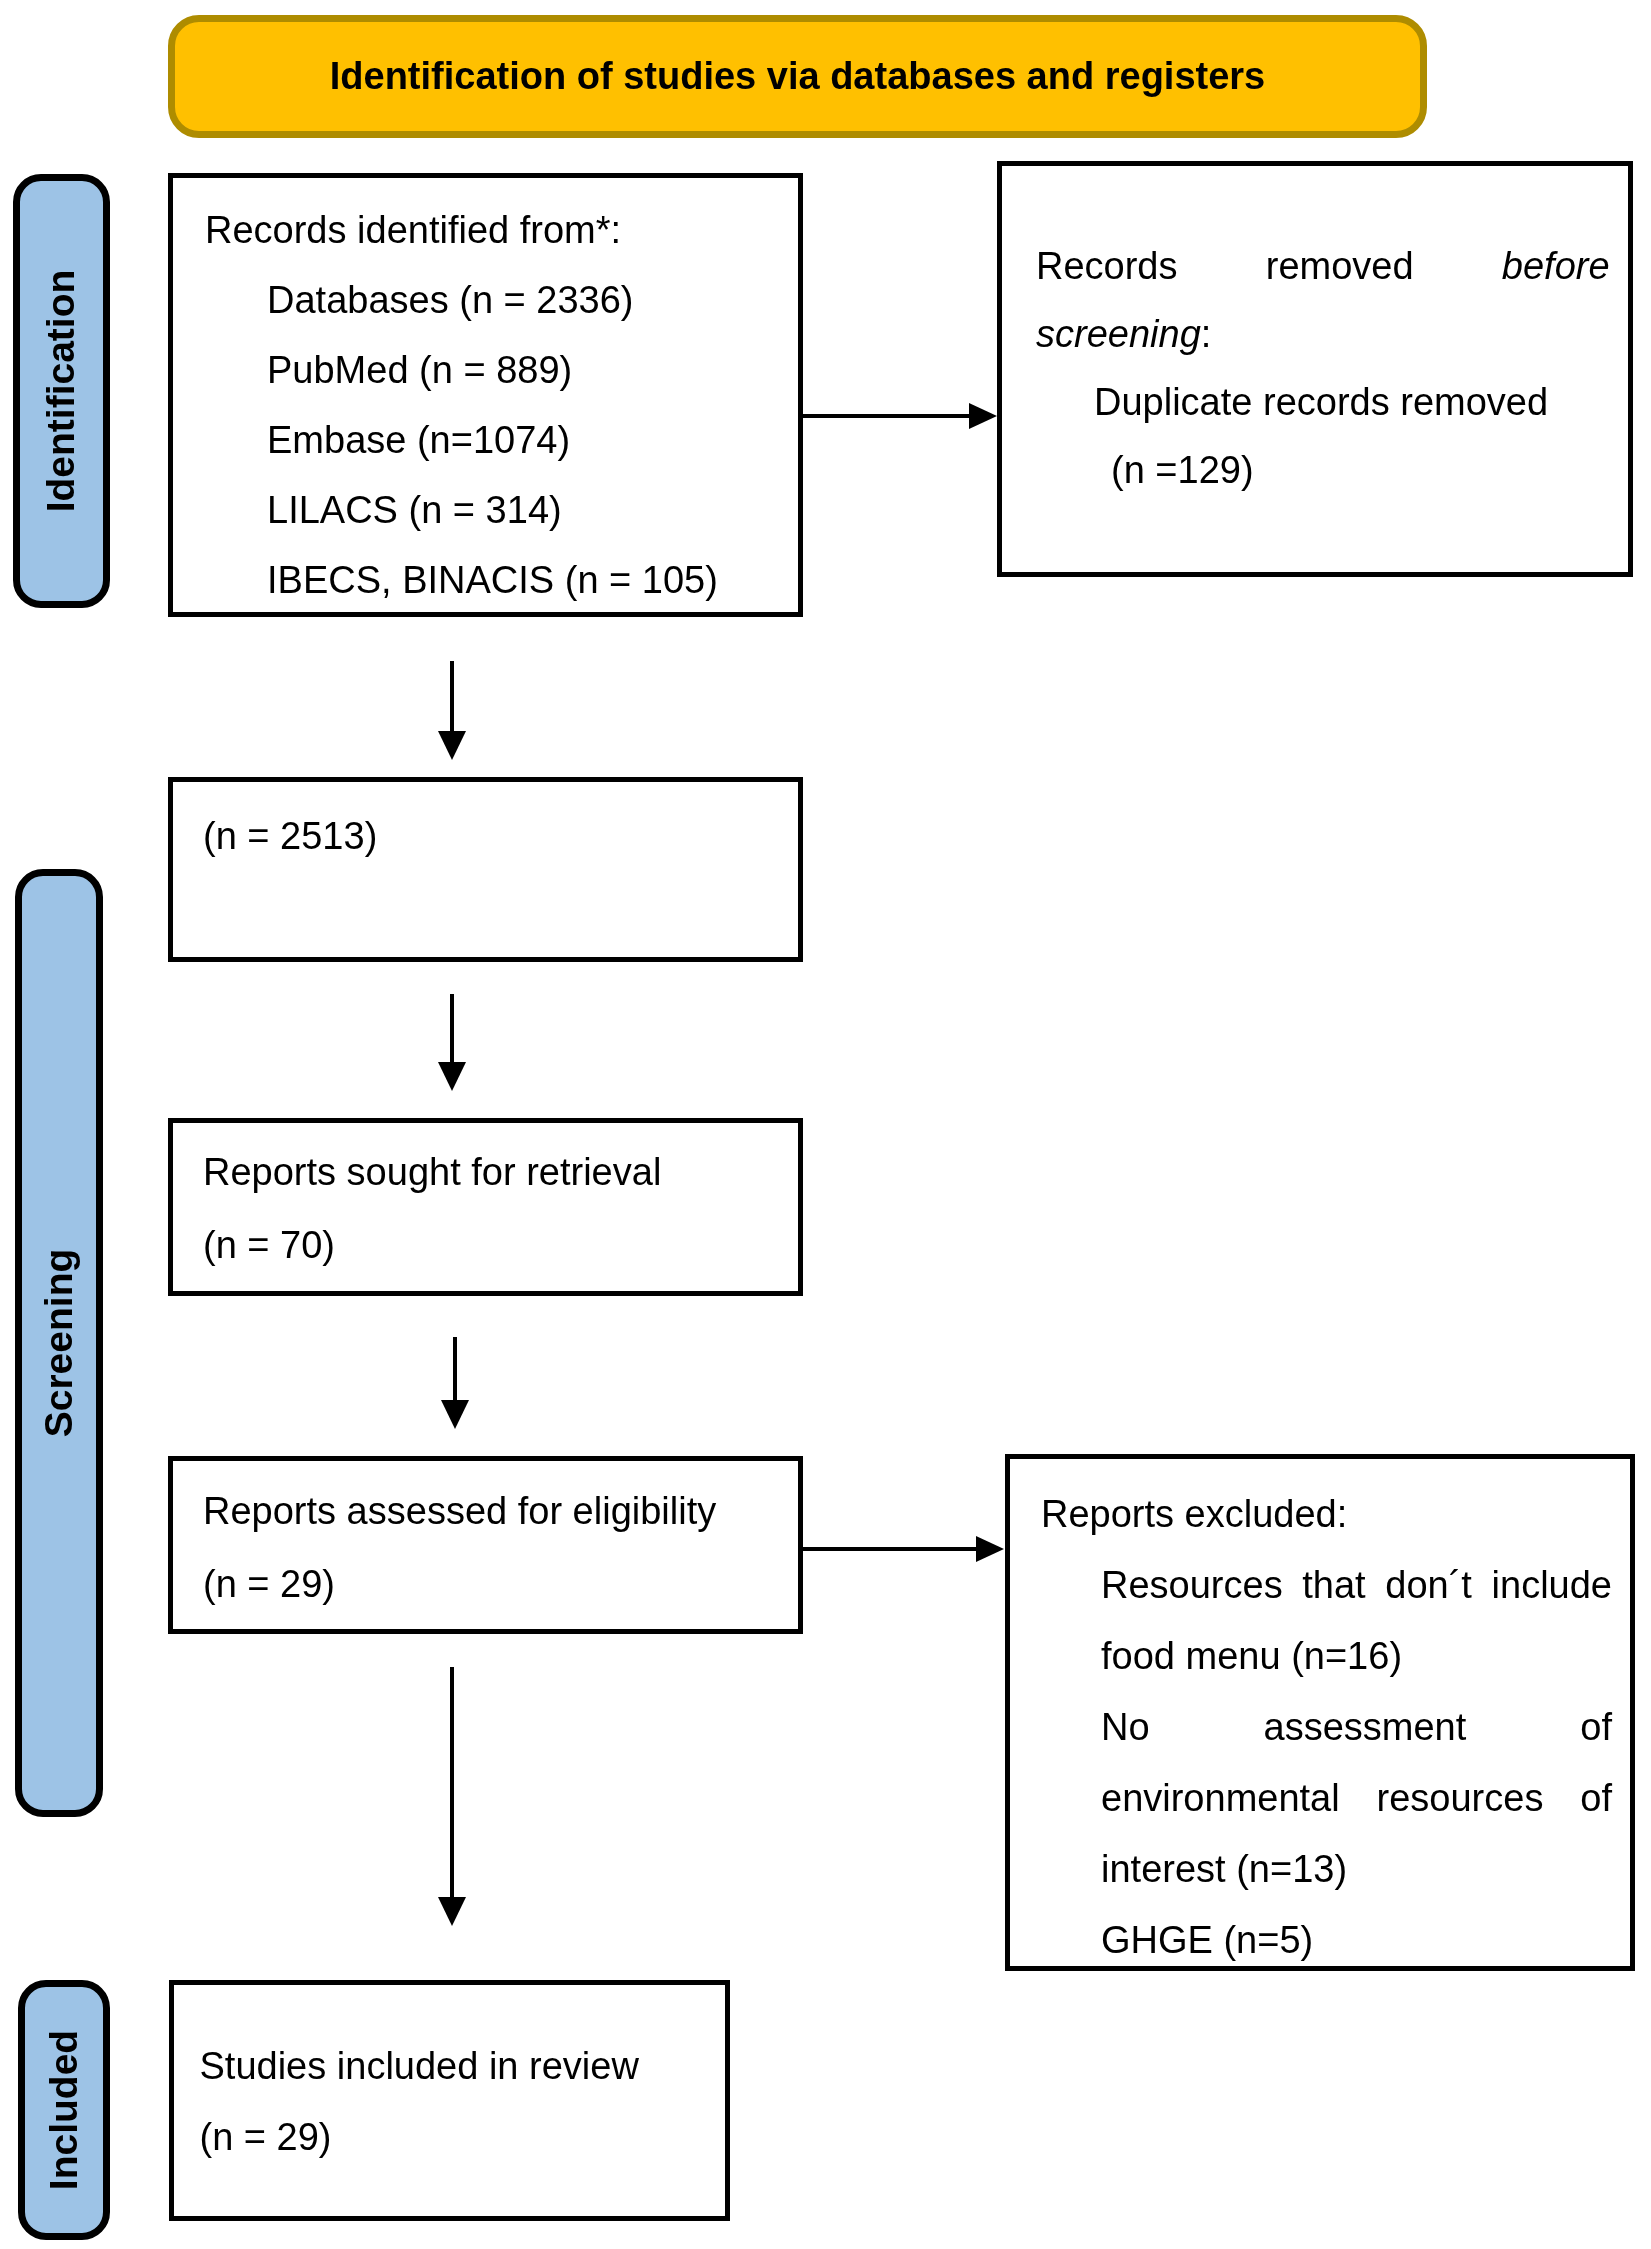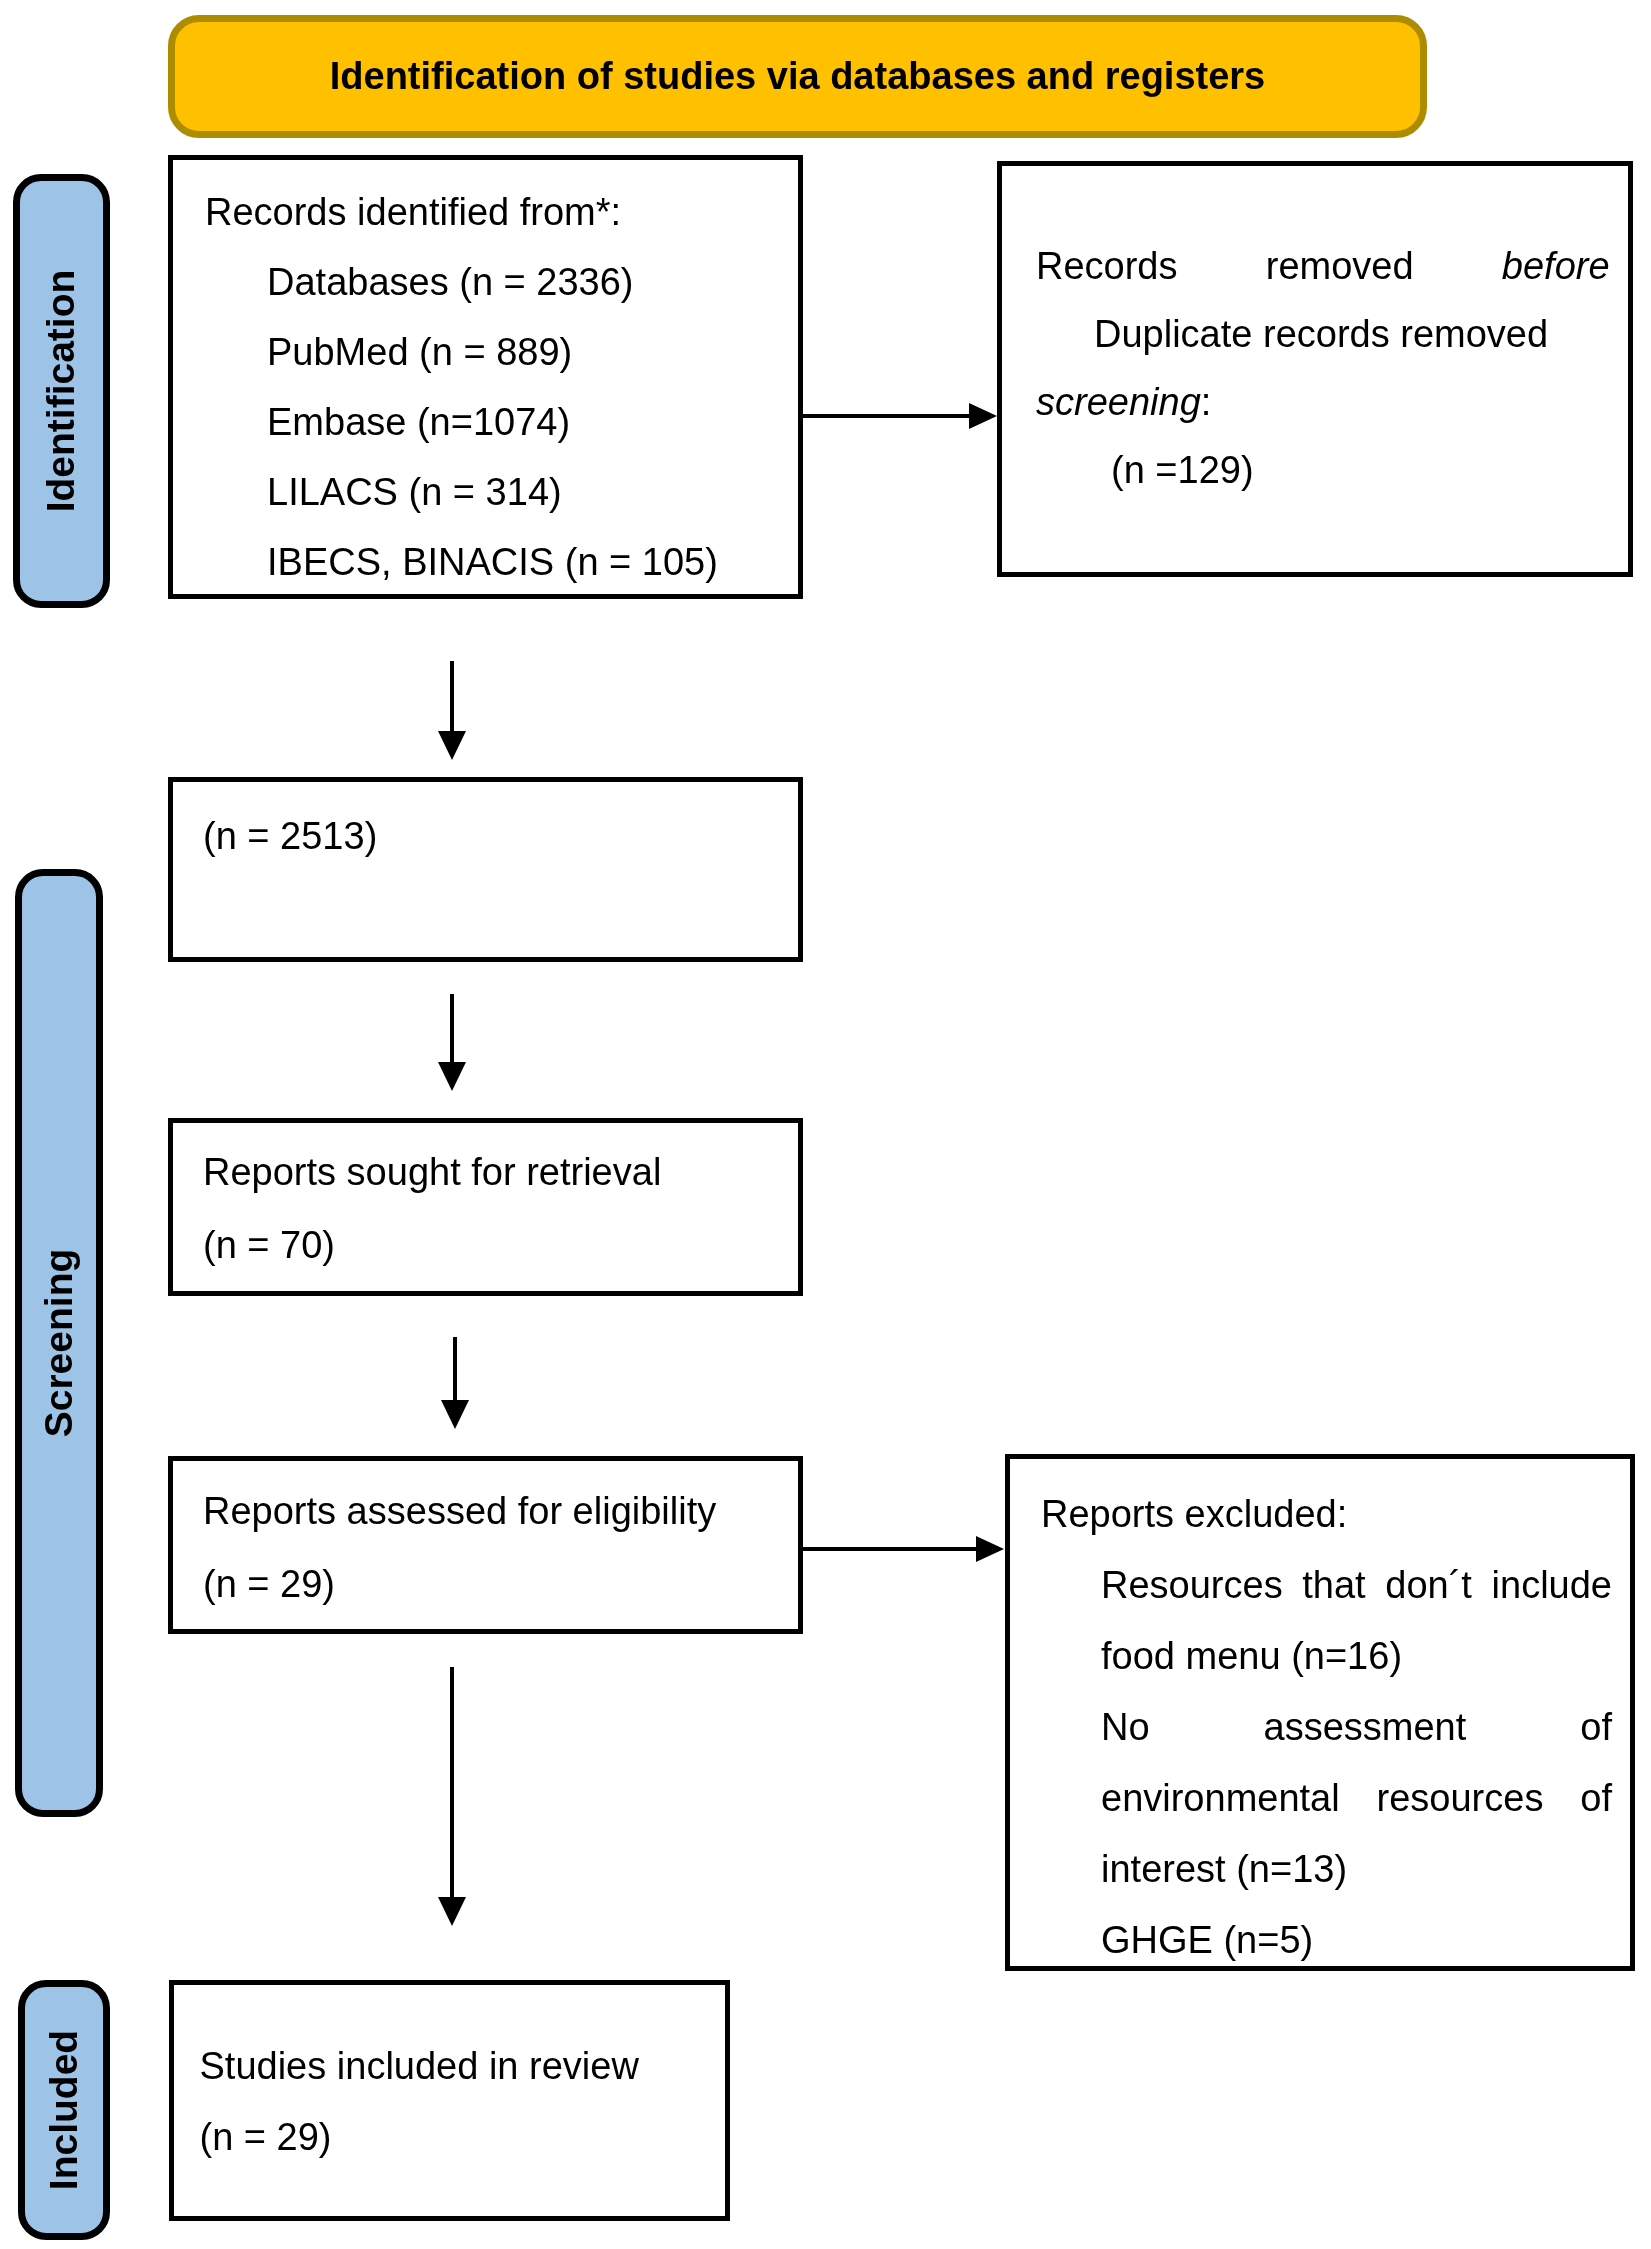--- a/index.html
+++ b/index.html
@@ -29,21 +29,21 @@
     transform:rotate(-90deg);white-space:nowrap;
     font-size:39px;font-weight:bold;
   }
   .box{
     position:absolute;box-sizing:border-box;background:#ffffff;
     border:5.6px solid var(--ink);font-size:38px;
   }
   .line{display:block;white-space:nowrap;}
   .spread{display:flex;justify-content:space-between;white-space:nowrap;}
   .b1 .line{height:70px;line-height:70px;}
-  .b1{padding:17.4px 15.3px 0 32px;}
+  .b1{padding:17.4px 15.3px 0 32px;margin-top:18px;}
   .b1 .indent{padding-left:62px;}
   .br1{padding:66px 18.4px 0 34px;}
   .br1 .line{height:68px;line-height:68px;}
   .br1 .indent1{padding-left:58px;}
   .br1 .indent2{padding-left:75px;}
   .b2{padding:18px 15.3px 0 30px;}
   .b2 .line{height:73px;line-height:73px;}
   .b3{padding:12.8px 15.3px 0 30px;}
   .b3 .line{height:73px;line-height:73px;}
   .b4{padding:14.3px 15.3px 0 30px;}
@@ -91,22 +91,22 @@
     <div class="line indent">LILACS (n = 314)</div>
     <div class="line indent">IBECS, BINACIS (n = 105)</div>
   </div>
 
   <div class="box br1" style="left:997px;top:161px;width:636px;height:416px;">
     <div class="line spread">
       <span>Records</span>
       <span>removed</span>
       <i>before</i>
     </div>
+    <div class="line"><i>screening</i><span>:</span></div>
     <div class="line indent1">Duplicate records removed</div>
-    <div class="line"><i>screening</i><span>:</span></div>
     <div class="line indent2">(n =129)</div>
   </div>
 
   <div class="box b2" style="left:168px;top:777px;width:635px;height:185px;">
     <div class="line">(n = 2513)</div>
   </div>
 
   <div class="box b3" style="left:168px;top:1118px;width:635px;height:178px;">
     <div class="line">Reports sought for retrieval</div>
     <div class="line">(n = 70)</div>

